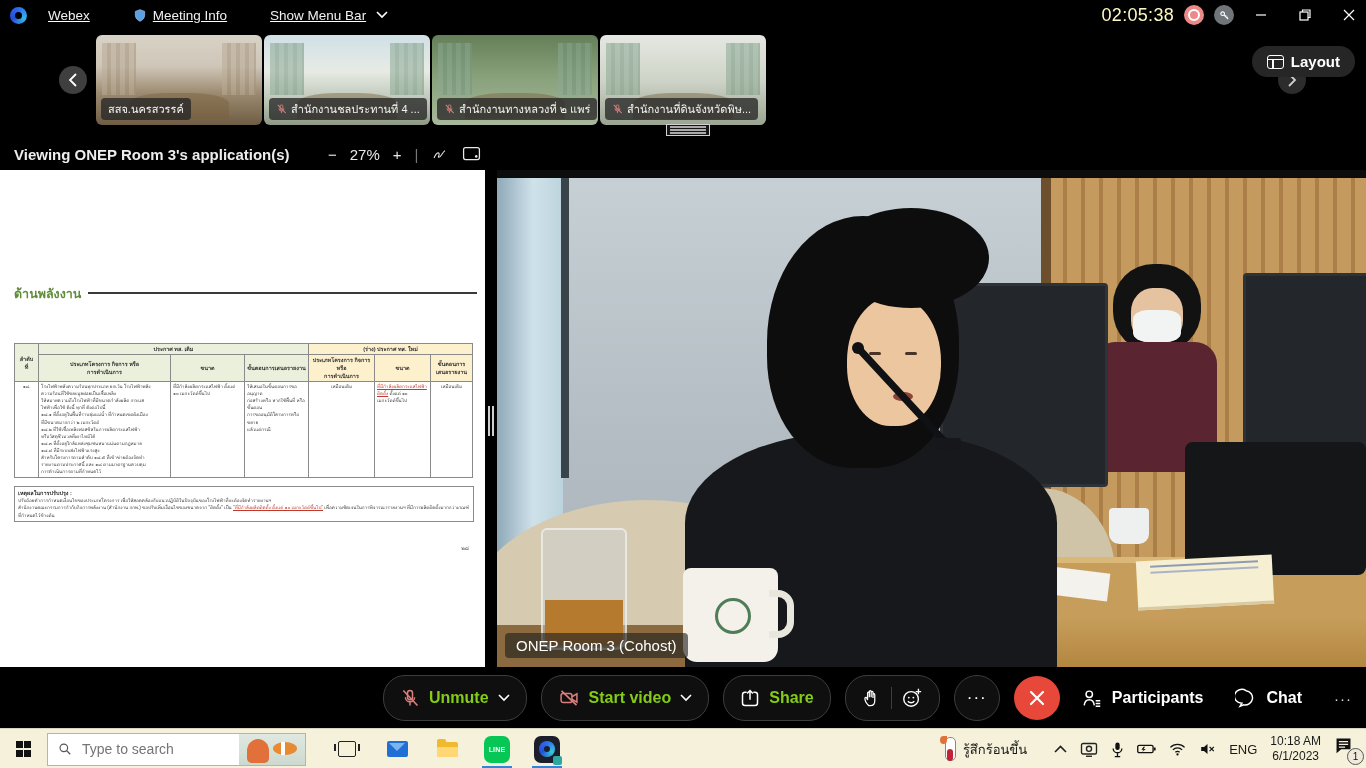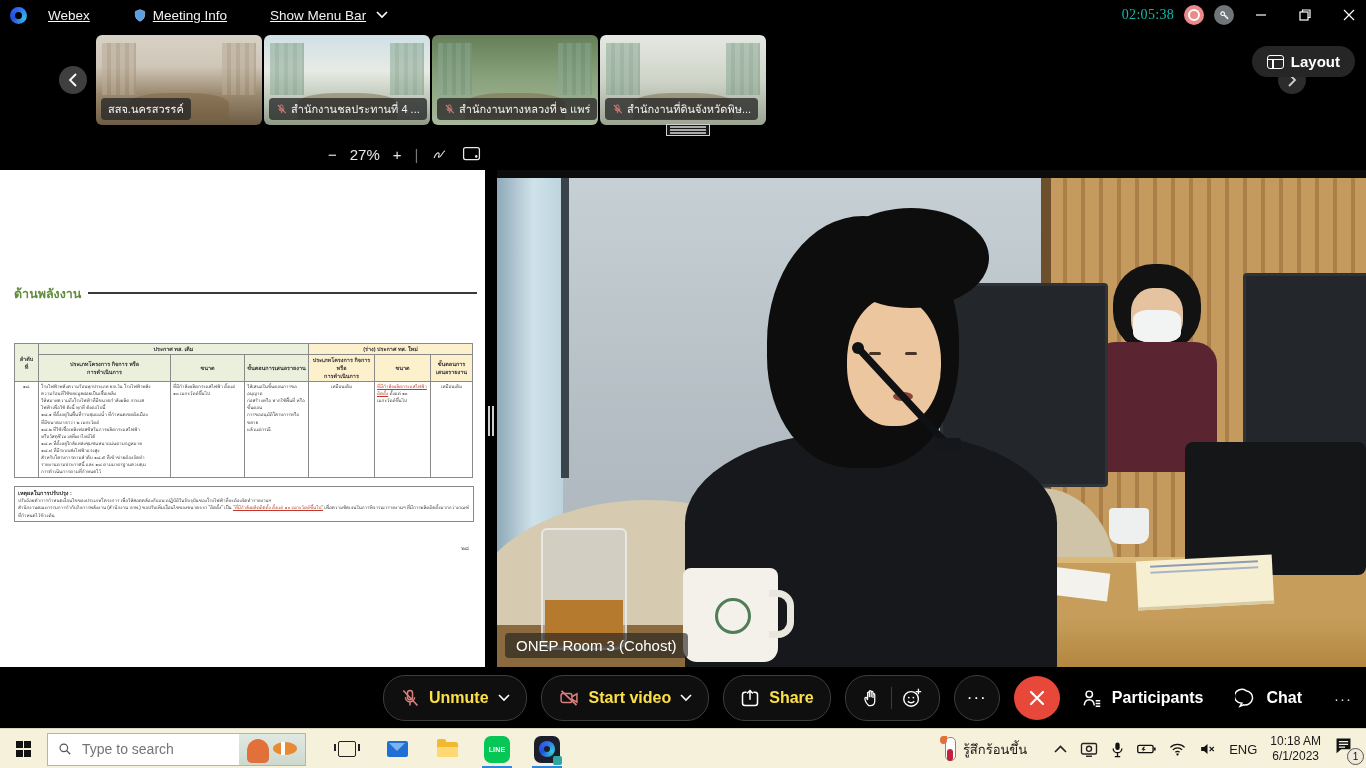--- a/index.html
+++ b/index.html
@@ -9,21 +9,21 @@
 
   
   .titlebar{position:absolute;left:0;top:0;width:1366px;height:30px;display:flex;align-items:center;}
   .tb-left{display:flex;align-items:center;gap:21px;padding-left:10px;text-decoration:underline;}
   .webex-logo{width:17px;height:17px;border-radius:50%;background:conic-gradient(#2e6bf0,#35b6e8,#2450d8,#2e6bf0);position:relative;}
   .webex-logo::after{content:"";position:absolute;left:5px;top:5px;width:7px;height:7px;border-radius:50%;background:#000;}
   .tb-text{font-size:13.5px;color:#f0f0f0;}
   .tb-group{display:flex;align-items:center;gap:6px;margin-left:22px;}
   .chev{margin-left:4px;}
   .tb-right{margin-left:auto;display:flex;align-items:center;gap:10px;}
-  .timer{font-size:14px;color:#14b8a6;letter-spacing:.3px;font-family:Liberation Serif, serif;}
+  .timer{font-size:18px;color:#fef9c3;letter-spacing:.3px;}
   .badge{width:20px;height:20px;border-radius:50%;display:flex;align-items:center;justify-content:center;}
   .badge.rec{background:#ec8a8a;}
   .rec-dot{width:8px;height:8px;border-radius:50%;border:2.5px solid #fff;background:#ec8a8a;}
   .badge.key{background:#70757a;}
   .winbtn{width:34px;height:30px;display:flex;align-items:center;justify-content:center;}
 
   
   .filmstrip{position:absolute;left:0;top:30px;width:1366px;height:103px;}
   .strip-nav{position:absolute;top:36px;width:28px;height:28px;border-radius:50%;background:#3f3f3f;
              display:flex;align-items:center;justify-content:center;}
@@ -129,21 +129,21 @@
   .mug::after{content:"";position:absolute;right:-16px;top:22px;width:18px;height:34px;border:7px solid #e9e6dd;border-left:none;border-radius:0 16px 16px 0;}
   .mug .logo{position:absolute;left:32px;top:30px;width:30px;height:30px;border:3px solid #4f7d57;border-radius:50%;}
   .mic-svg{position:absolute;inset:0;pointer-events:none;}
   .speaker-pill{position:absolute;left:8px;bottom:9px;background:rgba(30,30,30,.62);border-radius:4px;
                 padding:4px 11px;font-size:15px;color:#fff;}
 
   
   .controls{position:absolute;left:0;top:672px;width:1366px;height:52px;display:flex;align-items:center;}
   .ctl-center{position:absolute;left:383px;display:flex;align-items:center;gap:14px;}
   .pill{height:44px;border:1px solid #3d3d3d;background:#0f0f0f;border-radius:22px;display:flex;align-items:center;
-        padding:0 16px;gap:9px;font-size:16px;font-weight:bold;color:#fde047;}
+        padding:0 16px;gap:9px;font-size:16px;font-weight:bold;color:#84cc16;}
   .pill .vsep{width:1px;height:22px;background:#3d3d3d;}
   .circle-btn{width:44px;height:44px;border-radius:50%;border:1px solid #3d3d3d;background:#0f0f0f;
               display:flex;align-items:center;justify-content:center;font-size:17px;color:#fff;letter-spacing:1px;}
   .leave-btn{width:46px;height:44px;border-radius:50%;background:#e8483a;border:none;display:flex;align-items:center;justify-content:center;}
   .ctl-right{position:absolute;right:14px;display:flex;align-items:center;gap:32px;}
   .ctl-link{display:flex;align-items:center;gap:9px;font-size:16px;font-weight:bold;color:#fff;}
   .dots{color:#ddd;font-size:15px;letter-spacing:1px;}
 
   
   .taskbar{position:absolute;left:0;top:728px;width:1366px;height:40px;background:#f5f1da;border-top:1px solid #d8d4be;
@@ -314,20 +314,21 @@
       <span>Layout</span>
     </div>
     <div class="strip-handle">
         <i></i>
         <i></i>
         <i></i>
       </div>
   </div>
 
   <div class="share-toolbar">
+    <span class="viewing">Viewing ONEP Room 3's application(s)</span>
     <span class="zoomctl">
       <span>−</span>
       <span>27%</span>
       <span>+</span>
       <span class="sep">|</span>
       <svg width="18" height="16" viewBox="0 0 24 24">
           <path d="M3 18c3-7 6-9 7.5-7s-2.5 6 0 6 5-7 9-10" fill="none" stroke="#e8e8e8" stroke-width="1.6"></path>
         </svg>
       <svg width="19" height="16" viewBox="0 0 24 20">
           <rect x="2" y="2" width="20" height="15" rx="2.5" fill="none" stroke="#e8e8e8" stroke-width="1.6"></rect>

